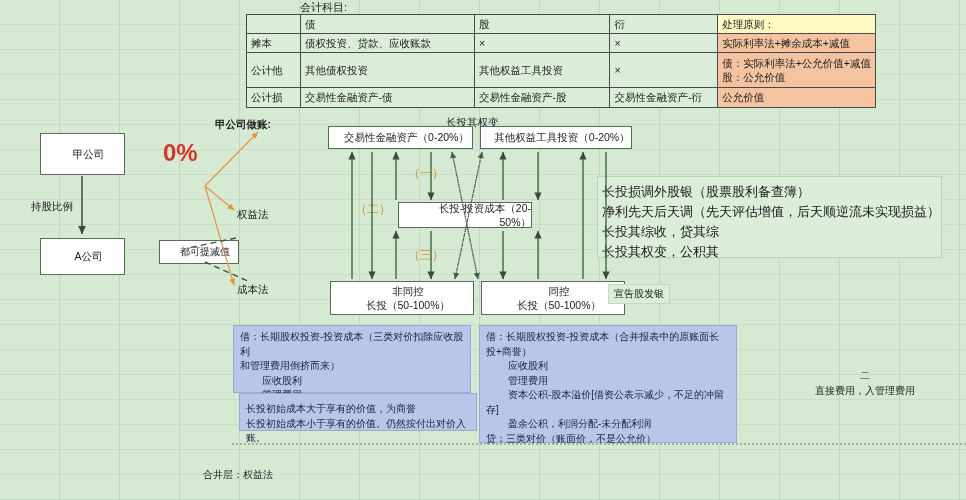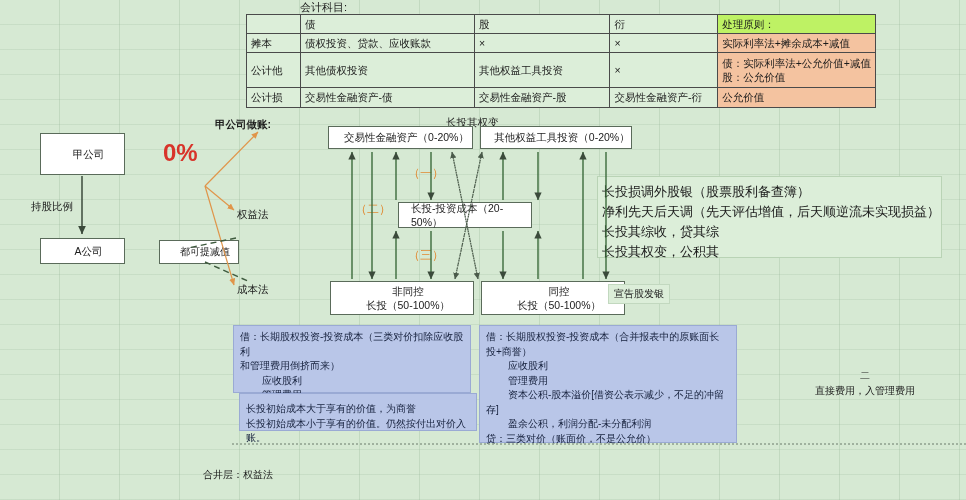--- a/index.html
+++ b/index.html
@@ -29,31 +29,31 @@
     padding:2px 4px;
     vertical-align:middle;
     line-height:1.35;
     white-space:nowrap;
   }
   #acct-table td.c0{width:56px;}
   #acct-table td.c1{width:197px;}
   #acct-table td.c2{width:158px;}
   #acct-table td.c3{width:108px;}
   #acct-table td.c4{width:auto;background:#f4c3a0;}
-  #acct-table tr.hdr td.c4{background:#bef264;}
+  #acct-table tr.hdr td.c4{background:#fef9c3;}
   #acct-table tr.r-pad td{height:30px;}
   .table-caption{
     position:absolute;left:300px;top:0px;font-size:11px;color:#1b1b1b;
   }
   
   .box{
     position:absolute;background:#ffffff;border:1.3px solid #5a6b5a;
     font-size:10.5px;color:#1b1b1b;
     display:flex;align-items:center;justify-content:center;
-    text-align:left;line-height:1.35;box-sizing:border-box;padding-left:12px;
+    text-align:right;line-height:1.35;box-sizing:border-box;padding-left:12px;
   }
   .lbl{position:absolute;font-size:10.5px;color:#1b1b1b;white-space:nowrap;}
   .lbl-red{color:#d8342a;font-size:24px;font-weight:bold;}
   .lbl-orange{color:#e08a33;font-size:12px;}
   
   .note-green{
     position:absolute;background:#dceed9;border:1px solid #b9d3b5;
     font-size:13px;color:#1b1b1b;line-height:1.55;
     padding:5px 4px;box-sizing:border-box;white-space:nowrap;
   }
@@ -107,21 +107,21 @@
       <td class="c0">公计损</td>
       <td class="c1">交易性金融资产-债</td>
       <td class="c2">交易性金融资产-股</td>
       <td class="c3">交易性金融资产-衍</td>
       <td class="c4">公允价值</td>
     </tr>
   </tbody>
     </table>
 
   <div class="box" style="left:40px;top:133px;width:85px;height:42px;">甲公司</div>
-  <div class="box" style="left:40px;top:238px;width:85px;height:26px;">A公司</div>
+  <div class="box" style="left:40px;top:238px;width:85px;height:37px;">A公司</div>
   <div class="lbl" style="left:31px;top:200px;">持股比例</div>
 
   <div class="lbl lbl-red" style="left:163px;top:139px;">0%</div>
   <div class="lbl" style="left:215px;top:118px;font-weight:bold;">甲公司做账:</div>
   <div class="lbl" style="left:237px;top:208px;">权益法</div>
   <div class="lbl" style="left:237px;top:283px;">成本法</div>
   <div class="box" style="left:159px;top:240px;width:80px;height:24px;font-size:10px;">都可提减值</div>
 
   <div class="lbl" style="left:446px;top:116px;">长投其权变</div>
 

